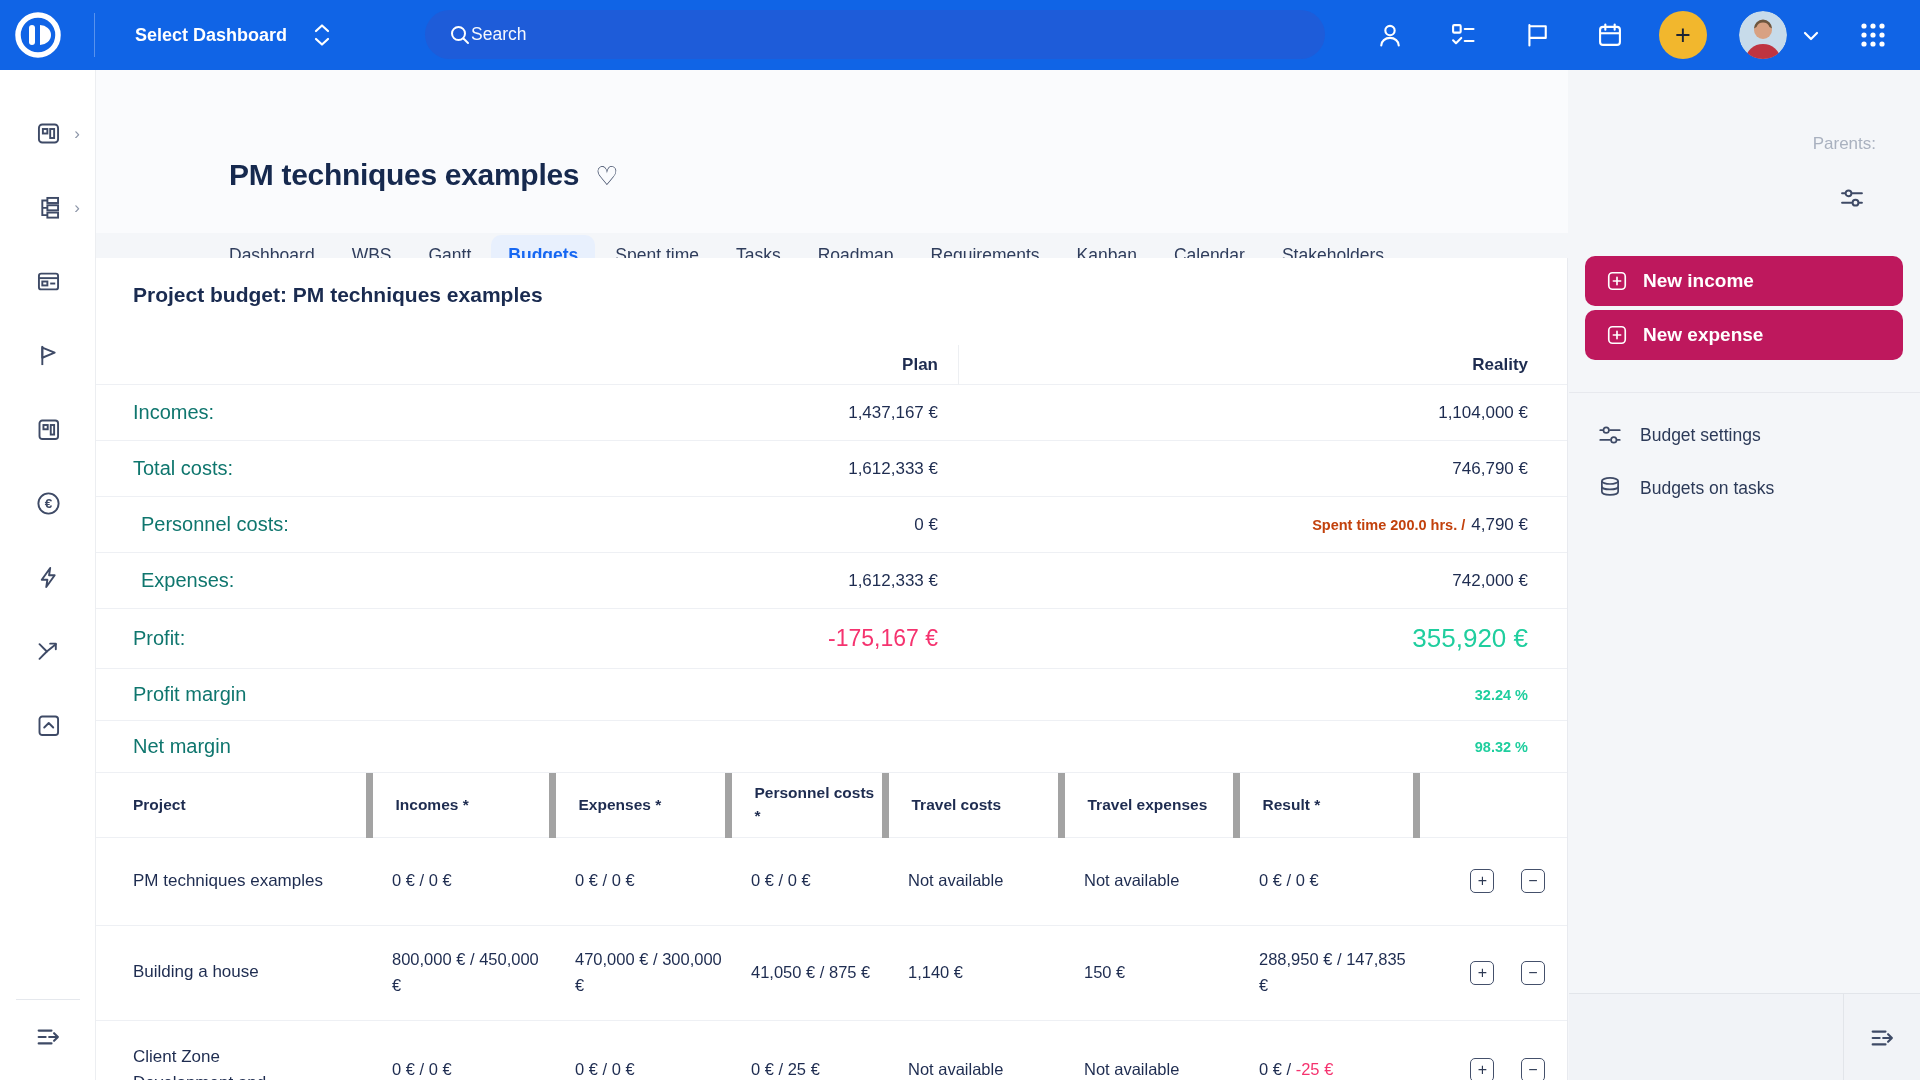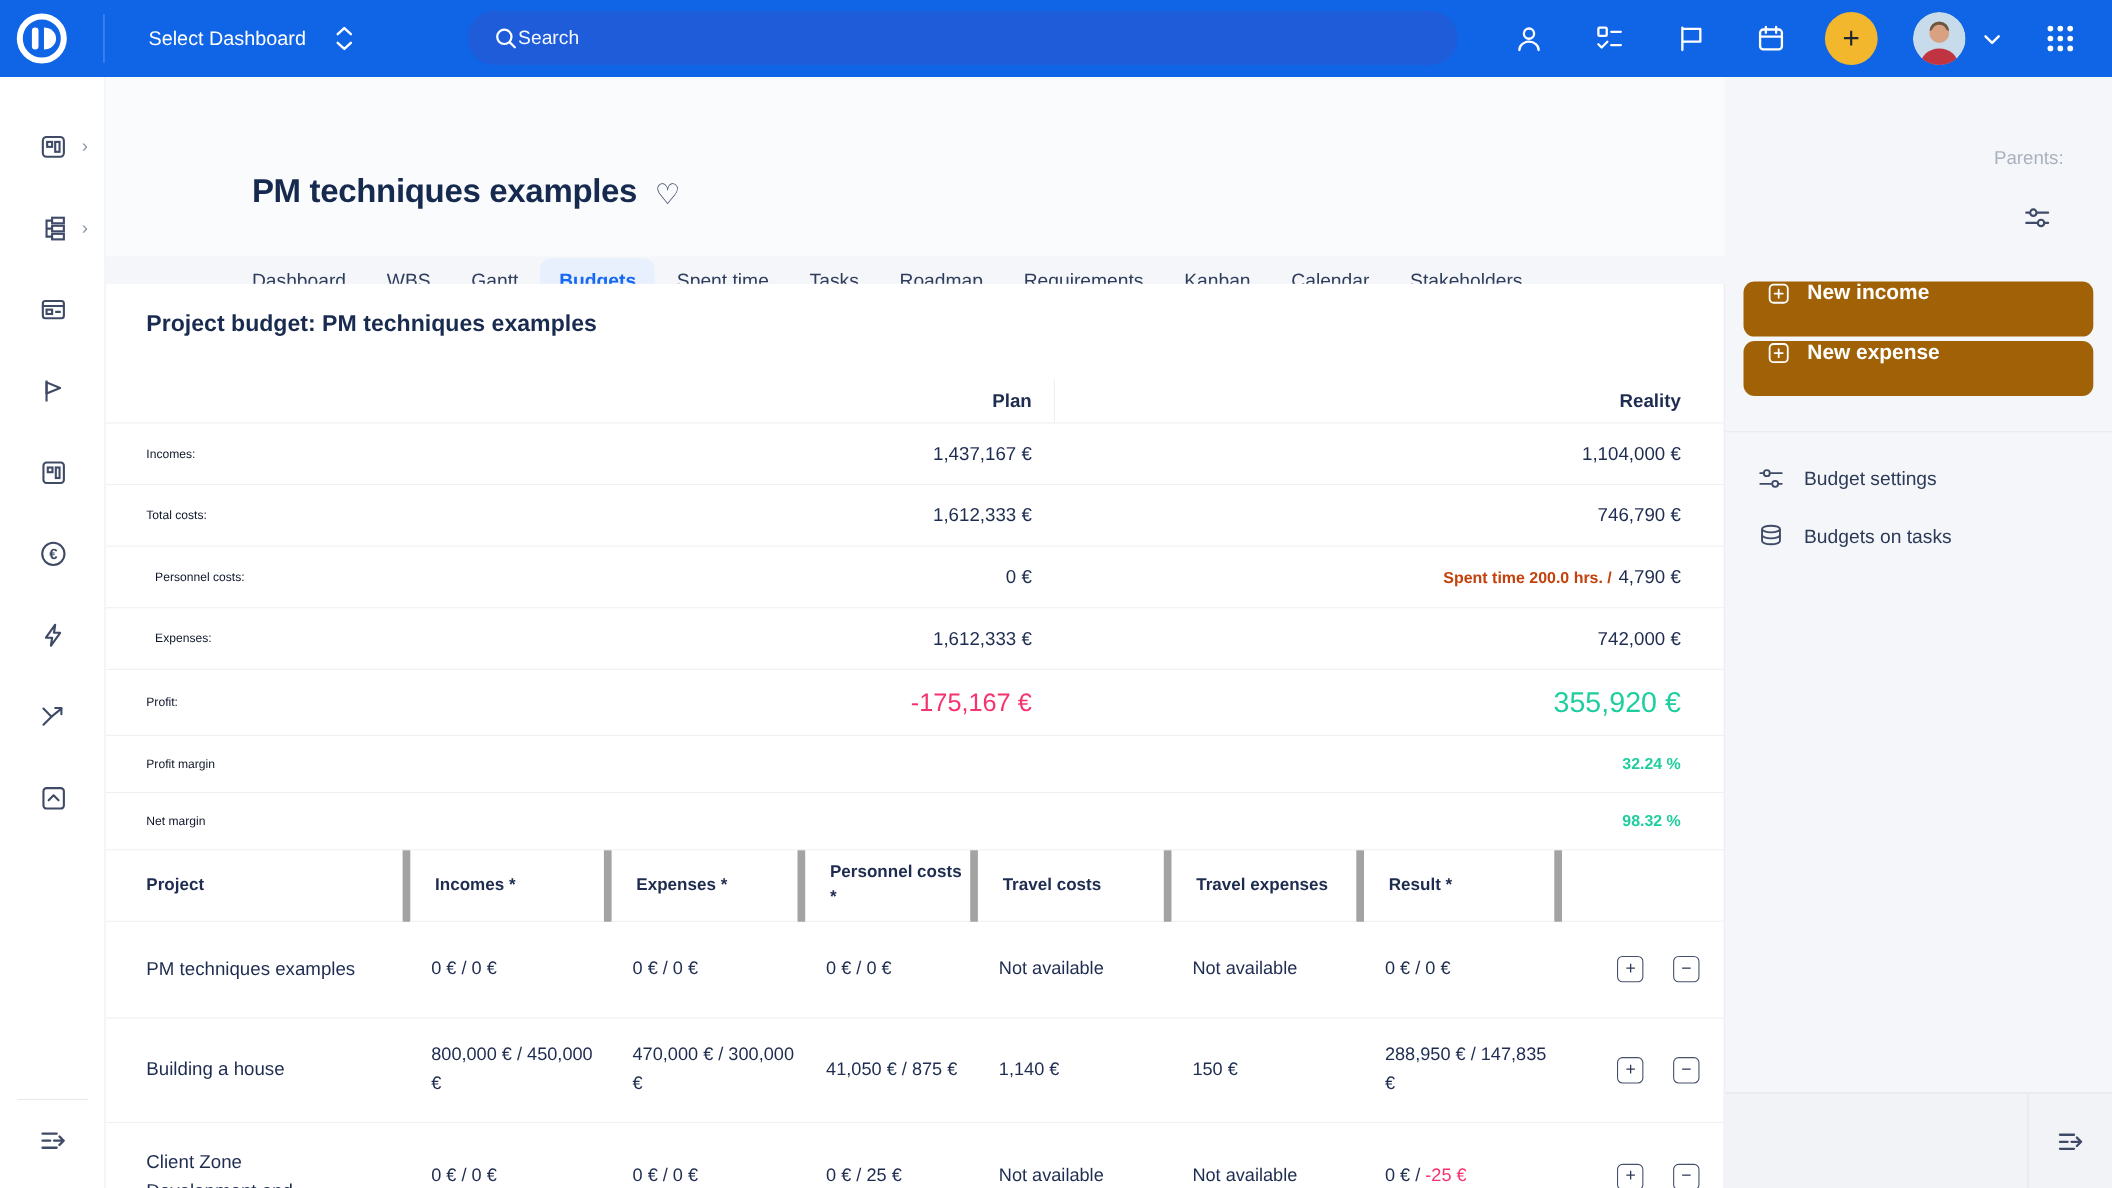--- a/index.html
+++ b/index.html
@@ -5,21 +5,21 @@
   * { margin:0; padding:0; box-sizing:border-box; }
   html,body { width:1920px; height:1080px; }
   body { font-family:"Liberation Sans","DejaVu Sans",sans-serif; color:#22304F; }
   .screen { position:relative; width:1920px; height:1080px; background:#F4F6F9; overflow:hidden; }
 
   
   .topbar { position:absolute; left:0; top:0; width:1920px; height:70px; background:#1064E6; z-index:30; }
   .logo-box { position:absolute; left:12px; top:9px; width:52px; height:52px; cursor:pointer; }
   .topbar-sep { position:absolute; left:94px; top:13px; width:1px; height:44px; background:rgba(255,255,255,0.3); }
   .dash-select { position:absolute; left:135px; top:0; height:70px; display:flex; align-items:center; gap:26px;
-    background:none; border:none; color:#fff; font-size:18px; font-family:inherit; cursor:pointer; }
+    background:none; border:none; color:#fff; font-size:18px; font-family:inherit; cursor:pointer;font-weight:bold; }
   .search { position:absolute; left:425px; top:10px; width:900px; height:49px; background:#1E5CD9; border-radius:25px;
     display:flex; align-items:center; padding-left:24px; }
   .search svg { flex:0 0 auto; }
   .search input { background:transparent; border:none; outline:none; color:#fff; font-size:17.5px; font-family:inherit;
     width:780px; }
   .search input::placeholder { color:#fff; opacity:0.96; }
   .tb-icon { position:absolute; top:21px; width:28px; height:28px; background:none; border:none; cursor:pointer; padding:0; }
   .add-btn { position:absolute; left:1659px; top:11px; width:48px; height:48px; border-radius:50%; background:#F2B72D;
     border:none; font-size:27px; font-weight:400; color:#1d2433; cursor:pointer; line-height:1; }
   .avatar { position:absolute; left:1739px; top:11px; width:48px; height:48px; border-radius:50%; overflow:hidden; cursor:pointer; }
@@ -39,43 +39,43 @@
   .page-title-row { position:absolute; left:133px; top:88px; display:flex; align-items:center; gap:16px; }
   .page-title { font-size:30px; font-weight:700; color:#16294E; letter-spacing:-0.3px; }
   .fav-heart { font-size:26px; color:#3A4763; cursor:pointer; position:relative; top:1px; }
   .tabs { position:absolute; left:116px; top:165px; display:flex; align-items:center; gap:3px; }
   .tab { padding:10px 17px; font-size:17.5px; color:#2F3D5C; background:none; border:none; font-family:inherit; cursor:pointer; border-radius:10px; }
   .tab.active { background:#E8F0FD; color:#1667F2; font-weight:600; }
   .parents { position:absolute; top:134px; right:44px; font-size:17px; color:#A9B1BF; }
   .filter-btn { position:absolute; left:1838px; top:184px; width:28px; height:28px; background:none; border:none; cursor:pointer; padding:0; }
 
   
-  .btn-primary { position:absolute; left:1585px; width:318px; height:50px; background:#a16207; color:#fff; border:none;
+  .btn-primary { position:absolute; left:1585px; width:318px; height:50px; background:#be185d; color:#fff; border:none;
     border-radius:10px; font-size:19px; font-weight:700; font-family:inherit; cursor:pointer;
-    display:flex; align-items:flex-start; gap:15px; padding-left:21px; }
+    display:flex; align-items:center; gap:15px; padding-left:21px; }
   .panel-divider { position:absolute; left:1569px; top:392px; width:351px; height:1px; background:#E7E9EE; }
   .panel-link { position:absolute; left:1597px; height:30px; display:flex; align-items:center; gap:17px; cursor:pointer; }
   .panel-link span { font-size:17.5px; color:#2C3A58; }
   .panel-bottom { position:absolute; left:1569px; top:993px; width:351px; height:87px; background:#F1F3F7; border-top:1px solid #E2E5EA; }
   .panel-bottom-cell { position:absolute; left:274px; top:0; width:77px; height:87px; border-left:1px solid #E2E5EA;
     display:flex; align-items:center; justify-content:center; cursor:pointer; }
 
   
   .card { position:absolute; left:96px; top:258px; width:1472px; height:822px; background:#fff; border-right:1px solid #E8EAEF; overflow:hidden; }
   .card-head { position:relative; height:87px; }
   .card-head h2 { position:absolute; left:37px; top:25px; font-size:21px; font-weight:700; color:#1A2B50; }
   .currency-select { position:absolute; left:1192px; top:18px; width:240px; height:44px; border:1px solid #C8D3E0; border-radius:8px;
     background:#fff; display:flex; align-items:center; padding:0 16px; cursor:pointer; }
   .currency-select .cur-label { font-size:17px; color:#203052; flex:1; }
 
   
   .srow { display:grid; grid-template-columns:337px 525px 610px; align-items:center; height:56px; border-bottom:1px solid #EEF0F4; }
   .srow.head { height:40px; font-weight:700; font-size:15.5px; color:#1E2C50; }
   .srow.head .s-real { border-left:1px solid #EDEFF2; height:40px; display:flex; align-items:center; justify-content:flex-end; }
-  .s-label { padding-left:37px; font-size:11px; color:#0f172a; }
+  .s-label { padding-left:37px; font-size:20px; color:#0f766e; }
   .s-label.indent { padding-left:45px; }
   .s-plan { text-align:right; padding-right:20px; font-size:17px; color:#1E2C50; }
   .s-real { text-align:right; padding-right:40px; font-size:17px; color:#1E2C50; }
   .srow.profit { height:60px; }
   .s-plan.negative { color:#F5336F; font-size:23px; font-weight:500; }
   .s-real.positive { color:#1FCE9E; font-size:26px; font-weight:500; }
   .s-real.small-positive { color:#1FCE9E; font-size:14.5px; font-weight:600; }
   .s-note { font-size:14.5px; font-weight:700; color:#c2410c; margin-right:6px;margin-left:12px; }
   .srow.margin-row { height:52px; }
 

